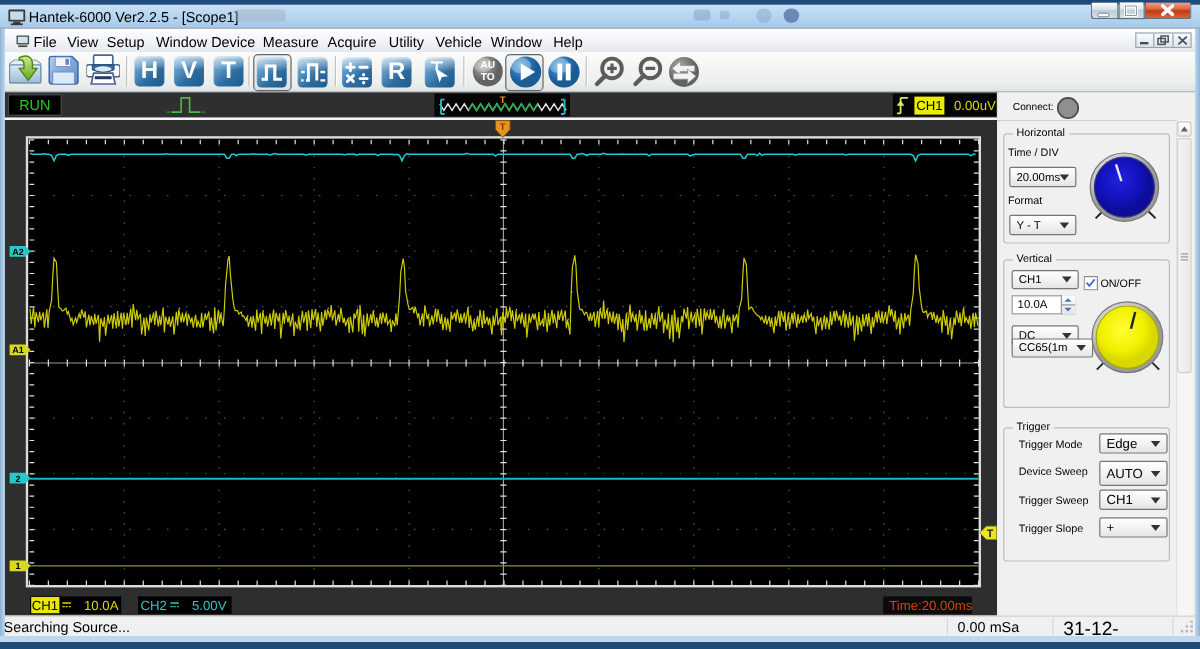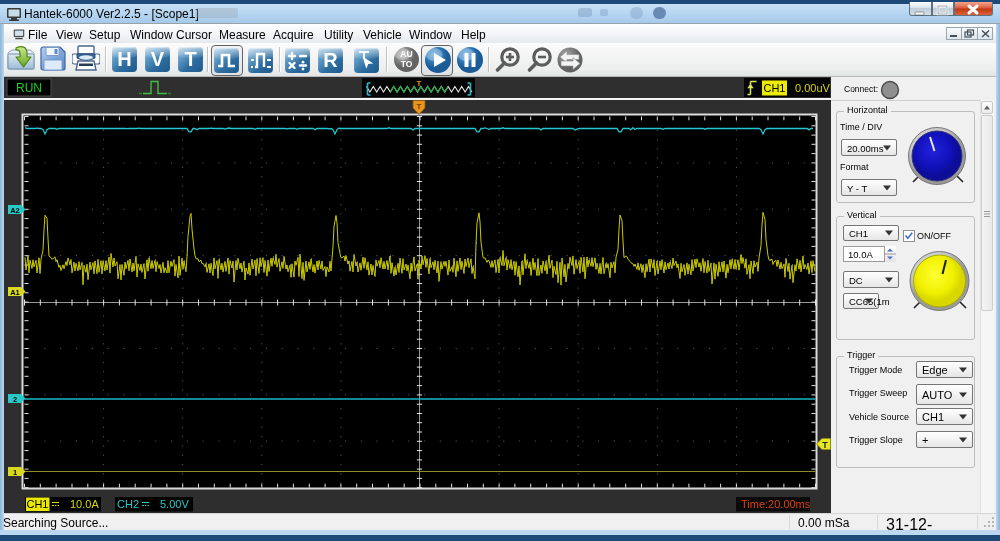--- a/index.html
+++ b/index.html
@@ -70,21 +70,21 @@
 <div class="abs" id="menubar"></div>
 <svg class="abs" style="left:13px;top:28px" width="12" height="12" viewBox="0 0 16 16">
     <rect x="1" y="2" width="14" height="10" rx="1" fill="#4a4a4a"></rect>
     <rect x="2.5" y="3.5" width="11" height="7" fill="#cfe4ef"></rect>
     <rect x="3" y="13" width="10" height="2" fill="#4a4a4a"></rect>
   </svg>
 <span class="abs menu-item" style="left:28px">File</span>
 <span class="abs menu-item" style="left:56px">View</span>
 <span class="abs menu-item" style="left:89px">Setup</span>
 <span class="abs menu-item" style="left:130px">Window</span>
-<span class="abs menu-item" style="left:176px">Cursor</span>
+<span class="abs menu-item" style="left:176px">Device</span>
 <span class="abs menu-item" style="left:219px">Measure</span>
 <span class="abs menu-item" style="left:273px">Acquire</span>
 <span class="abs menu-item" style="left:324px">Utility</span>
 <span class="abs menu-item" style="left:363px">Vehicle</span>
 <span class="abs menu-item" style="left:409px">Window</span>
 <span class="abs menu-item" style="left:461px">Help</span>
 
 <div class="abs" style="left:946px;top:27px;width:47px;height:13px;border:1px solid #98a6b2;background:linear-gradient(#fafbfc,#dfe5ea)"></div>
 <svg class="abs" style="left:946px;top:27px" width="47" height="13">
     <line x1="15.5" y1="1" x2="15.5" y2="12" stroke="#98a6b2"></line>
@@ -348,45 +348,45 @@
 <div class="abs" style="left:884px;top:246px;width:12px;height:16px;border-left:1px solid #9a9a9a;background:linear-gradient(#fdfdfd,#e4e4e4)"></div>
 <svg class="abs" style="left:884px;top:246px" width="12" height="16">
     <line x1="0" y1="8" x2="12" y2="8" stroke="#9a9a9a"></line>
     <path d="M6 2.5 L9 5.5 L3 5.5 Z" fill="#4a72b8"></path>
     <path d="M6 13.5 L9 10.5 L3 10.5 Z" fill="#4a72b8"></path>
   </svg>
 <div class="abs combo" style="left:843px;top:271px;width:56px;height:17px">
     <span>DC</span>
     <i class="arr"></i>
   </div>
-<div class="abs combo" style="left:843px;top:293px;width:36px;height:16px">
+<div class="abs combo" style="left:843px;top:282px;width:68px;height:16px">
     <span>CC65(1m</span>
     <i class="arr"></i>
   </div>
 <svg class="abs" style="left:905px;top:244px" width="70" height="76" viewBox="0 0 70 76">
  <line x1="9" y1="64" x2="15" y2="58" stroke="#222" stroke-width="1.6"></line>
  <line x1="61" y1="64" x2="55" y2="58" stroke="#222" stroke-width="1.6"></line>
  <circle cx="34.5" cy="37" r="29.5" fill="url(#ring)" stroke="#777" stroke-width="1"></circle>
  <circle cx="34.5" cy="37" r="26" fill="url(#kyel)" stroke="#a8a800" stroke-width="1"></circle>
  <line x1="37.5" y1="30" x2="41" y2="16" stroke="#222" stroke-width="2"></line>
 </svg>
 
 <div class="abs group" style="left:836px;top:356px;width:139px;height:112px"></div>
 <div class="abs glabel" style="left:844px;top:350px">Trigger</div>
 <div class="abs lbl" style="left:849px;top:365px">Trigger Mode</div>
 <div class="abs combo" style="left:916px;top:361px;width:57px;height:17px;font-size:11px">
     <span>Edge</span>
     <i class="arr"></i>
   </div>
-<div class="abs lbl" style="left:849px;top:388px">Trigger Sweep</div>
+<div class="abs lbl" style="left:849px;top:388px">Device Sweep</div>
 <div class="abs combo" style="left:916px;top:384px;width:57px;height:21px;font-size:11px">
     <span>AUTO</span>
     <i class="arr"></i>
   </div>
-<div class="abs lbl" style="left:849px;top:412px">Vehicle Source</div>
+<div class="abs lbl" style="left:849px;top:412px">Trigger Sweep</div>
 <div class="abs combo" style="left:916px;top:408px;width:57px;height:17px;font-size:11px">
     <span>CH1</span>
     <i class="arr"></i>
   </div>
 <div class="abs lbl" style="left:849px;top:435px">Trigger Slope</div>
 <div class="abs combo" style="left:916px;top:431px;width:57px;height:17px;font-size:11px">
     <span>+</span>
     <i class="arr"></i>
   </div>
 

